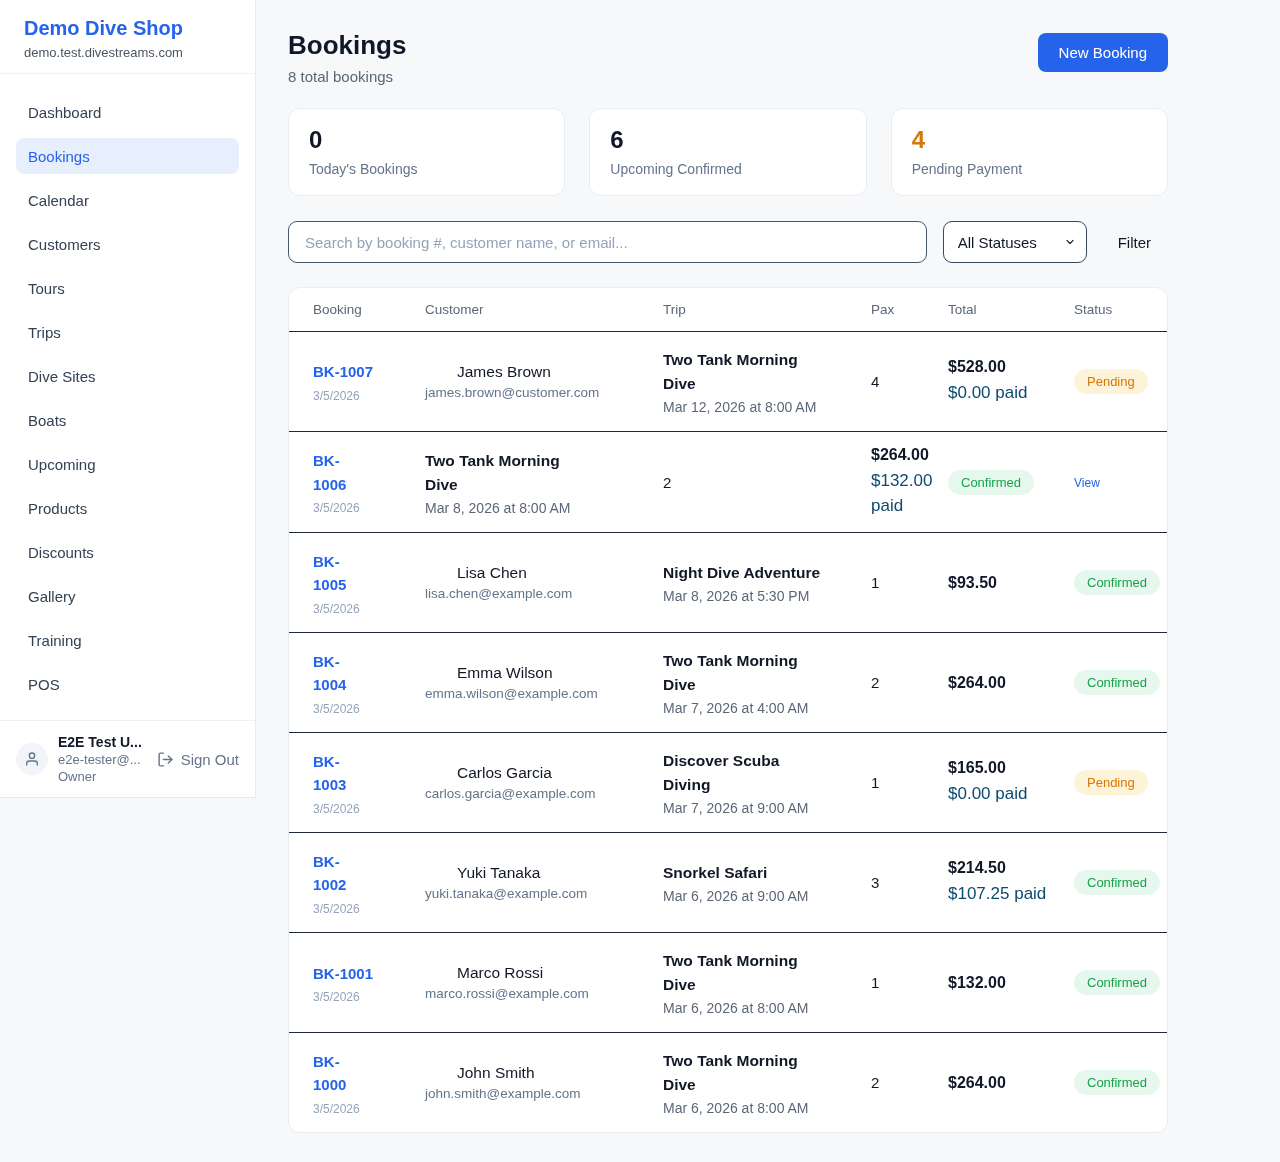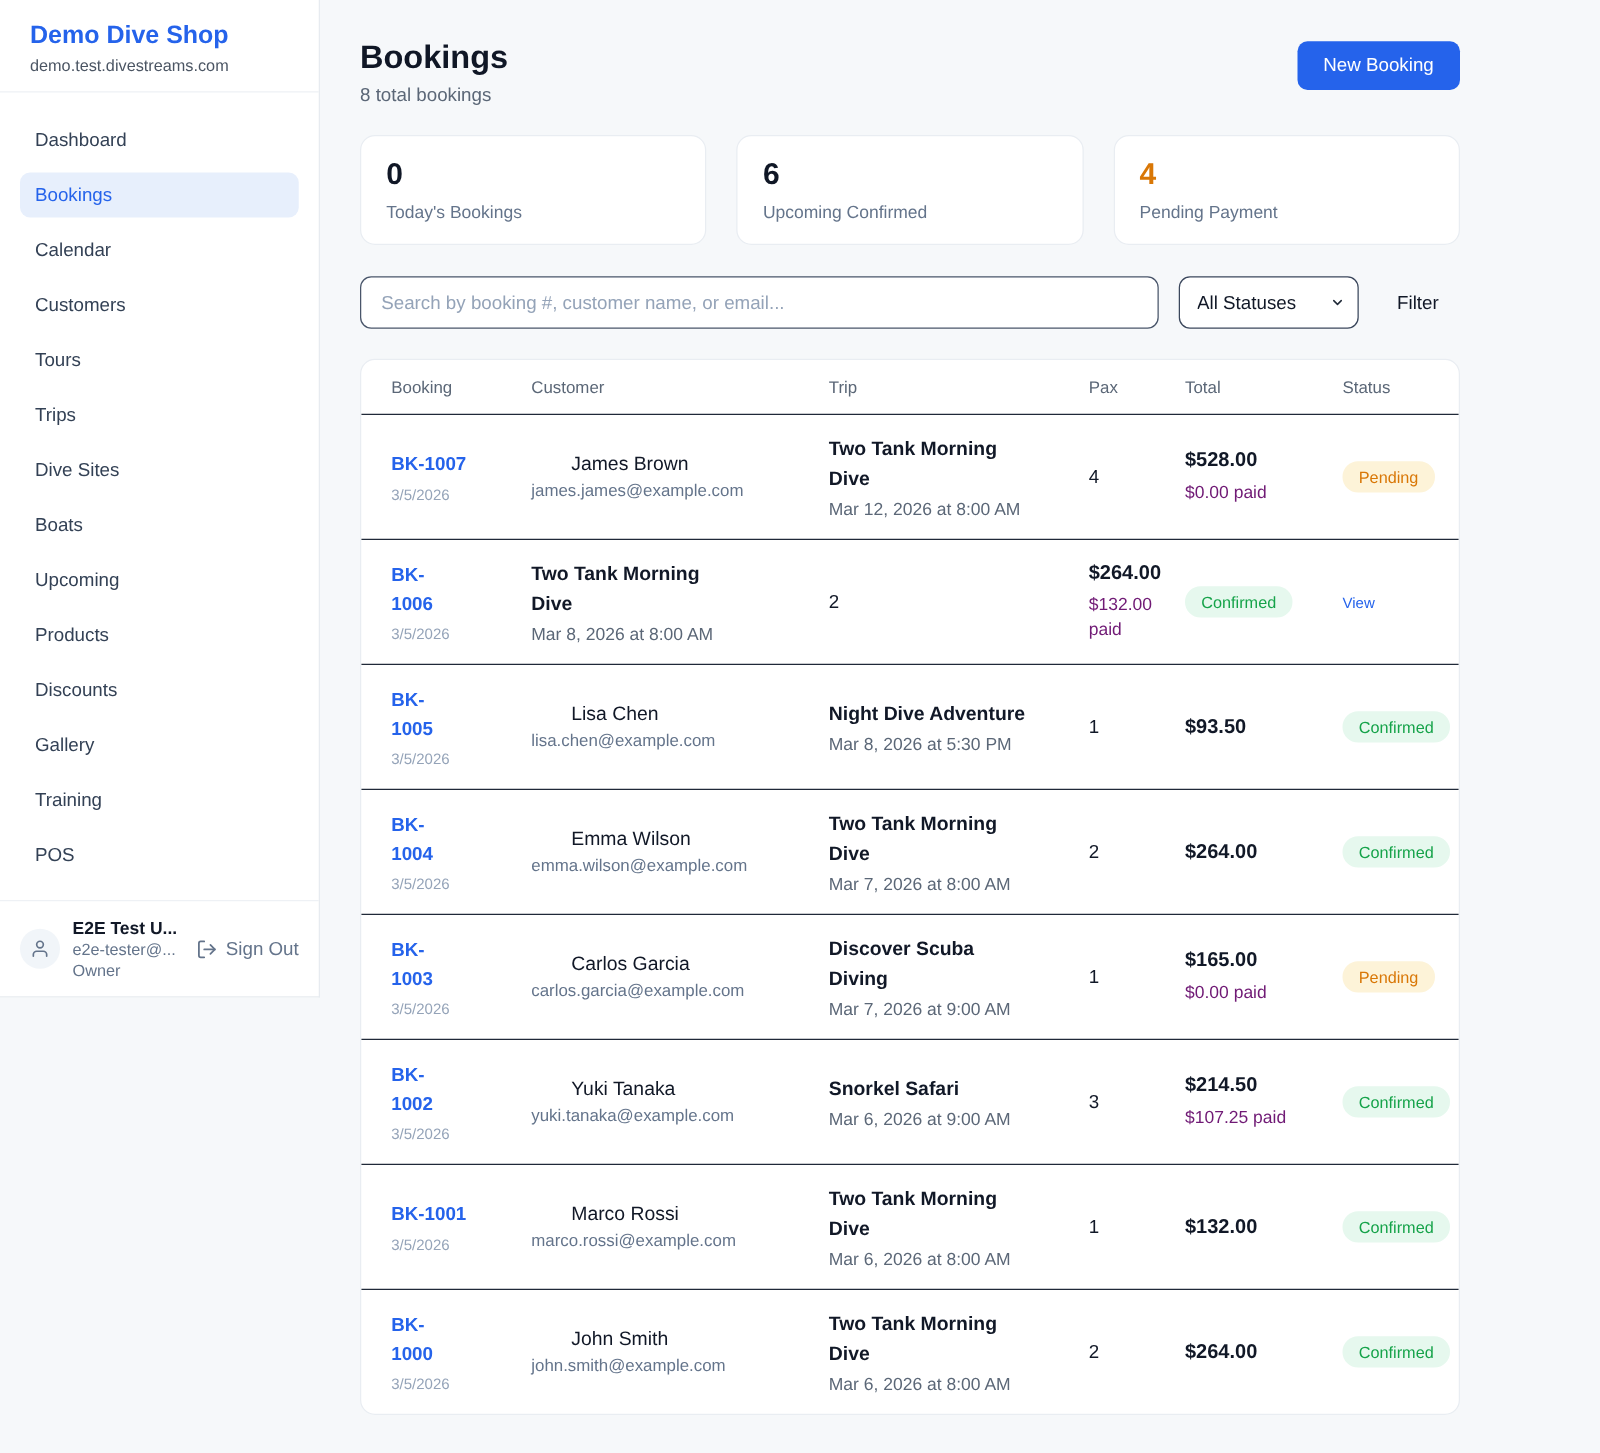--- a/index.html
+++ b/index.html
@@ -102,21 +102,21 @@
   .t-head .t-cell { font-size: 13.5px; font-weight: 500; color: #5b6777; }
   .t-row { min-height: 100px; border-top: 1px solid #202938; padding-top: 14px; padding-bottom: 14px; }
   .booking-link { font-size: 15px; font-weight: 600; color: #2563eb; text-decoration: none; white-space: pre-line; line-height: 1.55; display: inline-block; }
   .booking-date { font-size: 12px; color: #94a3b8; margin-top: 5px; }
   .cust-name { font-size: 15.5px; font-weight: 500; color: #111827; margin-left: 32px; }
   .cust-email { font-size: 13.5px; color: #64748b; margin-top: 4px; }
   .trip-name { font-size: 15.5px; font-weight: 600; color: #111827; white-space: pre-line; line-height: 1.55; }
   .trip-date { font-size: 14px; color: #5b6777; margin-top: 3px; }
   .pax { font-size: 15px; color: #111827; }
   .total-amt { font-size: 16px; font-weight: 600; color: #111827; }
-  .total-paid { font-size: 14px; color: #701a75; margin-top: 5px; white-space: pre-line; line-height: 1.45; }
+  .total-paid { font-size: 17px; color: #0c4a6e; margin-top: 5px; white-space: pre-line; line-height: 1.45; }
   .badge {
     display: inline-block; padding: 5px 13px; border-radius: 999px; font-size: 13px;
   }
   .badge.pending { background: #fdf3d8; color: #d97706; }
   .badge.confirmed { background: #e6f8ee; color: #16a34a; }
   .view-link { font-size: 12px; font-weight: 500; color: #2563eb; text-decoration: none; }
 </style>
 </head>
 <body>
 
@@ -275,21 +275,21 @@
         <div class="t-cell"></div>
       </div>
       <div id="rows-root">
   <div class="t-grid t-row">
     <div>
       <a class="booking-link" href="#">BK-1007</a>
       <div class="booking-date">3/5/2026</div>
     </div>
     <div>
       <div class="cust-name">James Brown</div>
-      <div class="cust-email">james.james@example.com</div>
+      <div class="cust-email">james.brown@customer.com</div>
     </div>
     <div>
       <div class="trip-name">Two Tank Morning
 Dive</div>
       <div class="trip-date">Mar 12, 2026 at 8:00 AM</div>
     </div>
     <div class="pax">4</div>
     <div>
       <div class="total-amt">$528.00</div>
       <div class="total-paid">$0.00 paid</div>
@@ -360,21 +360,21 @@
 1004</a>
       <div class="booking-date">3/5/2026</div>
     </div>
     <div>
       <div class="cust-name">Emma Wilson</div>
       <div class="cust-email">emma.wilson@example.com</div>
     </div>
     <div>
       <div class="trip-name">Two Tank Morning
 Dive</div>
-      <div class="trip-date">Mar 7, 2026 at 8:00 AM</div>
+      <div class="trip-date">Mar 7, 2026 at 4:00 AM</div>
     </div>
     <div class="pax">2</div>
     <div>
       <div class="total-amt">$264.00</div>
 
     </div>
     <div>
       <span class="badge confirmed">Confirmed</span>
     </div>
     <div>

